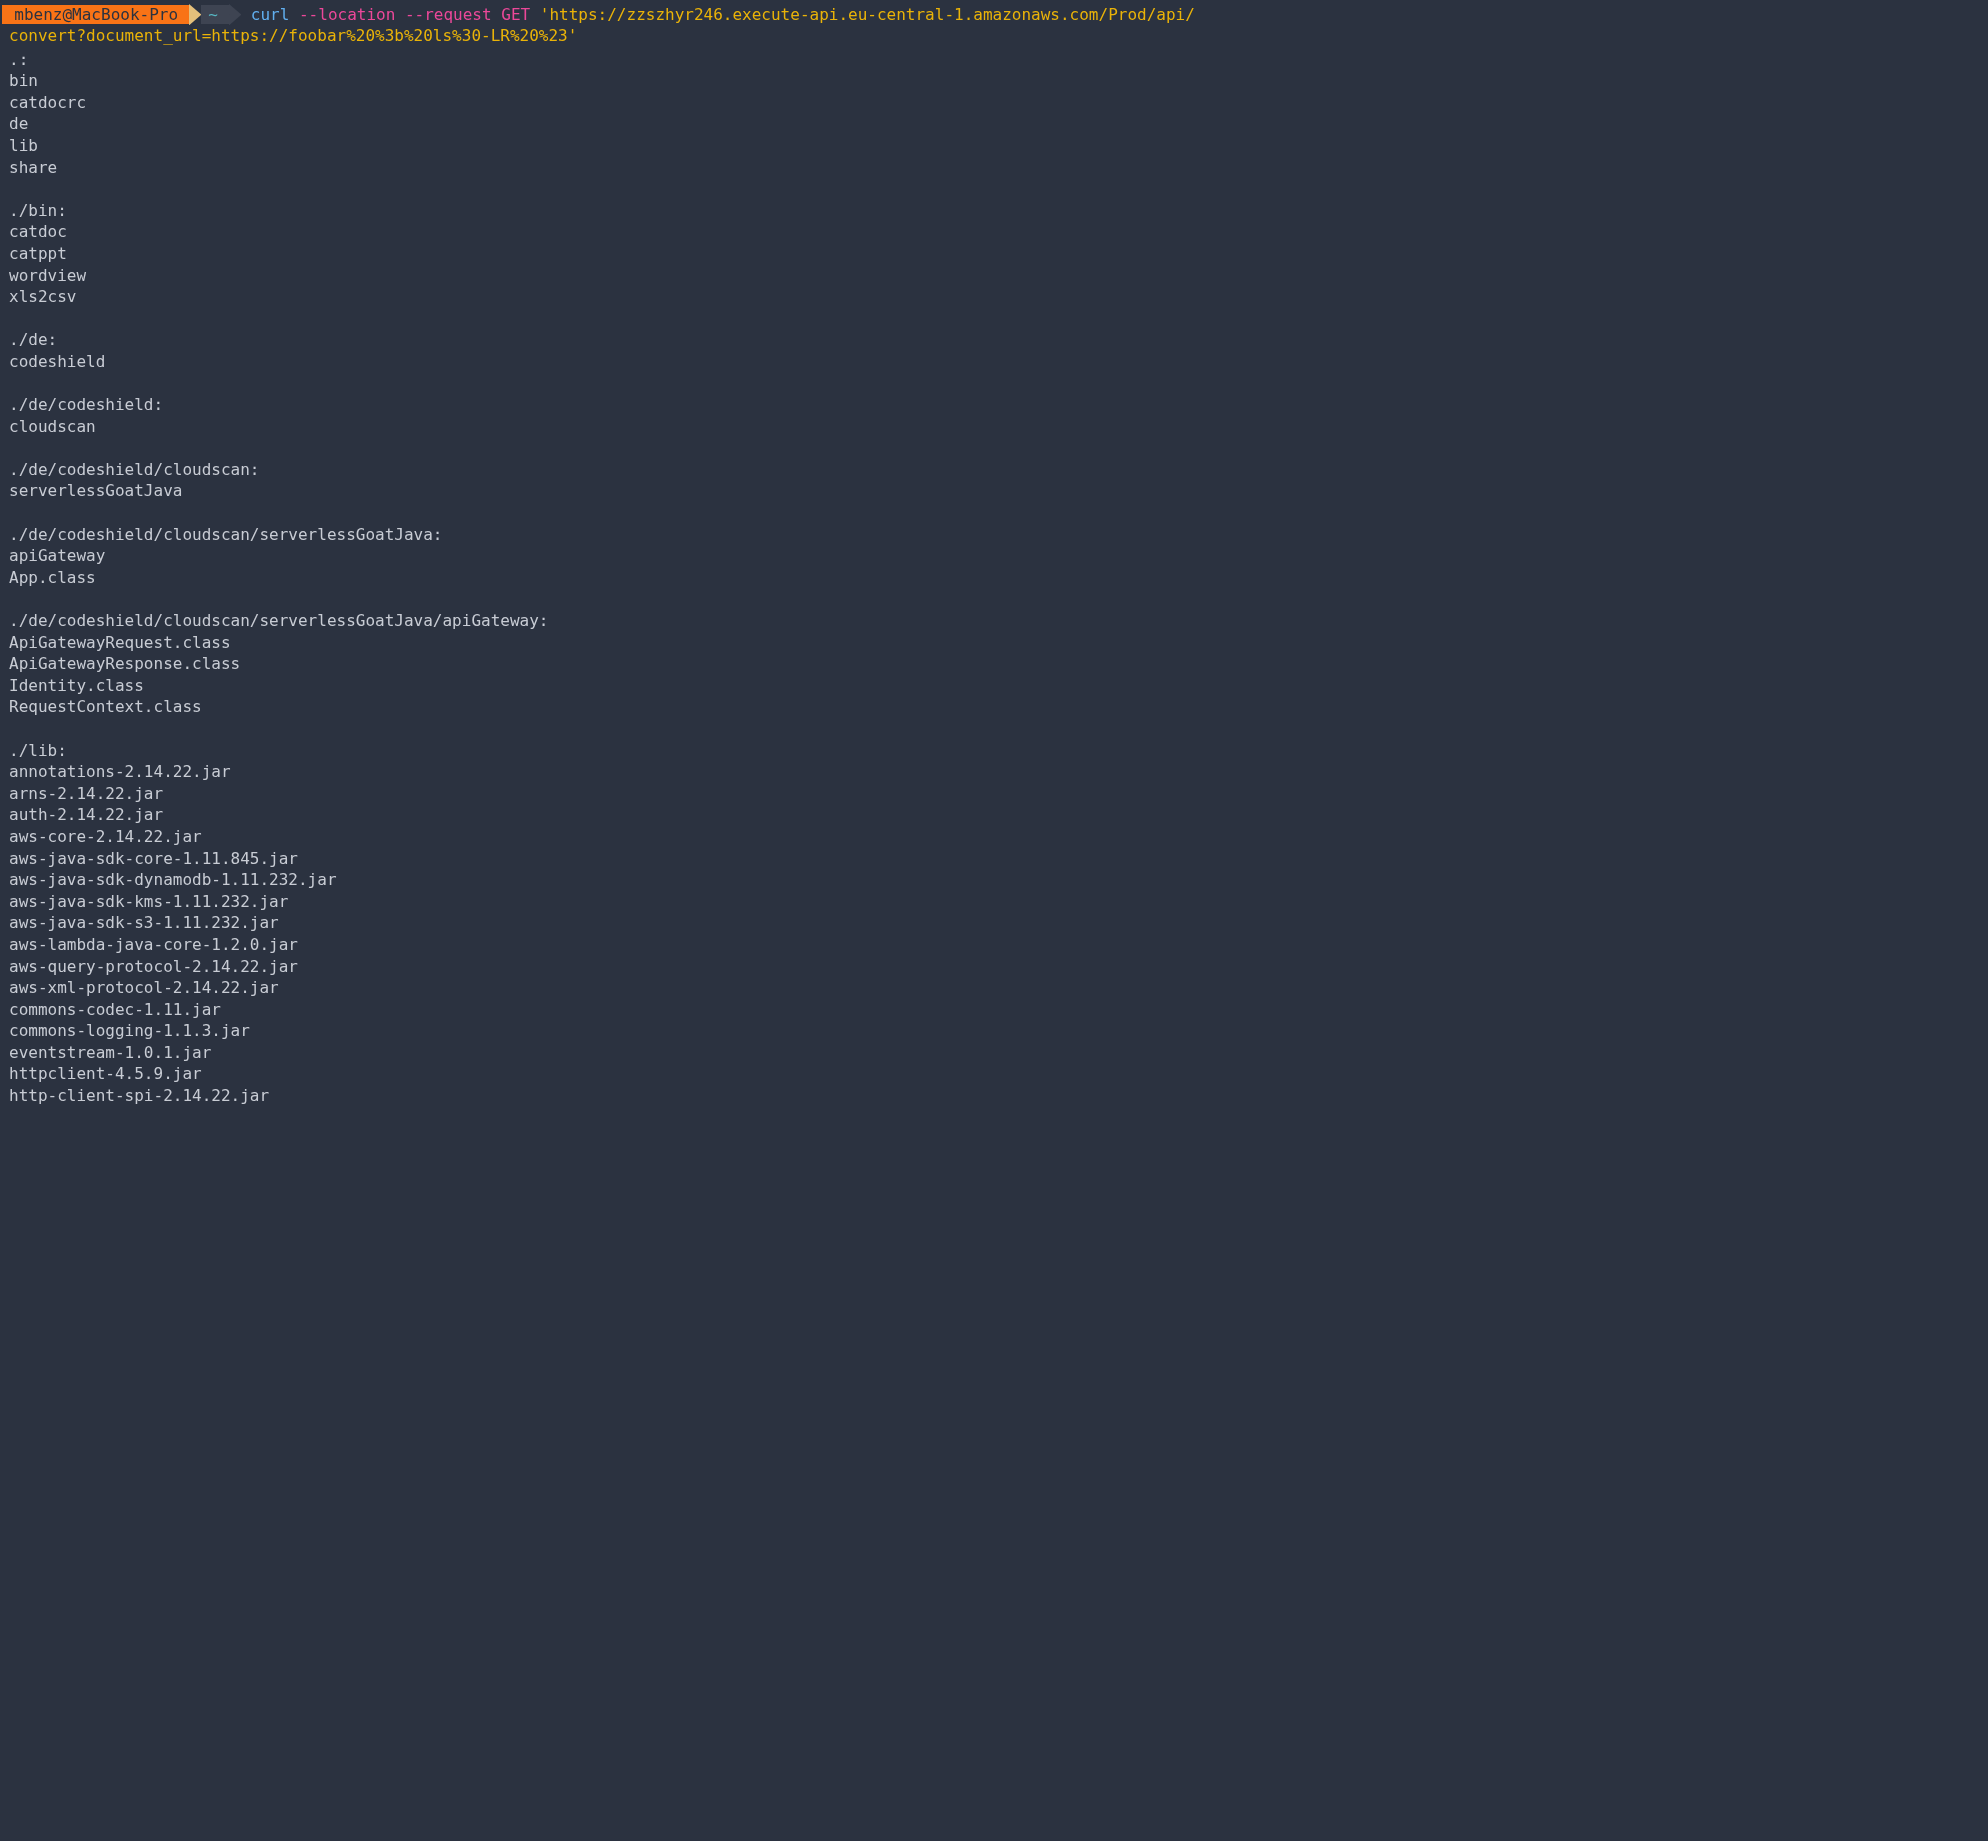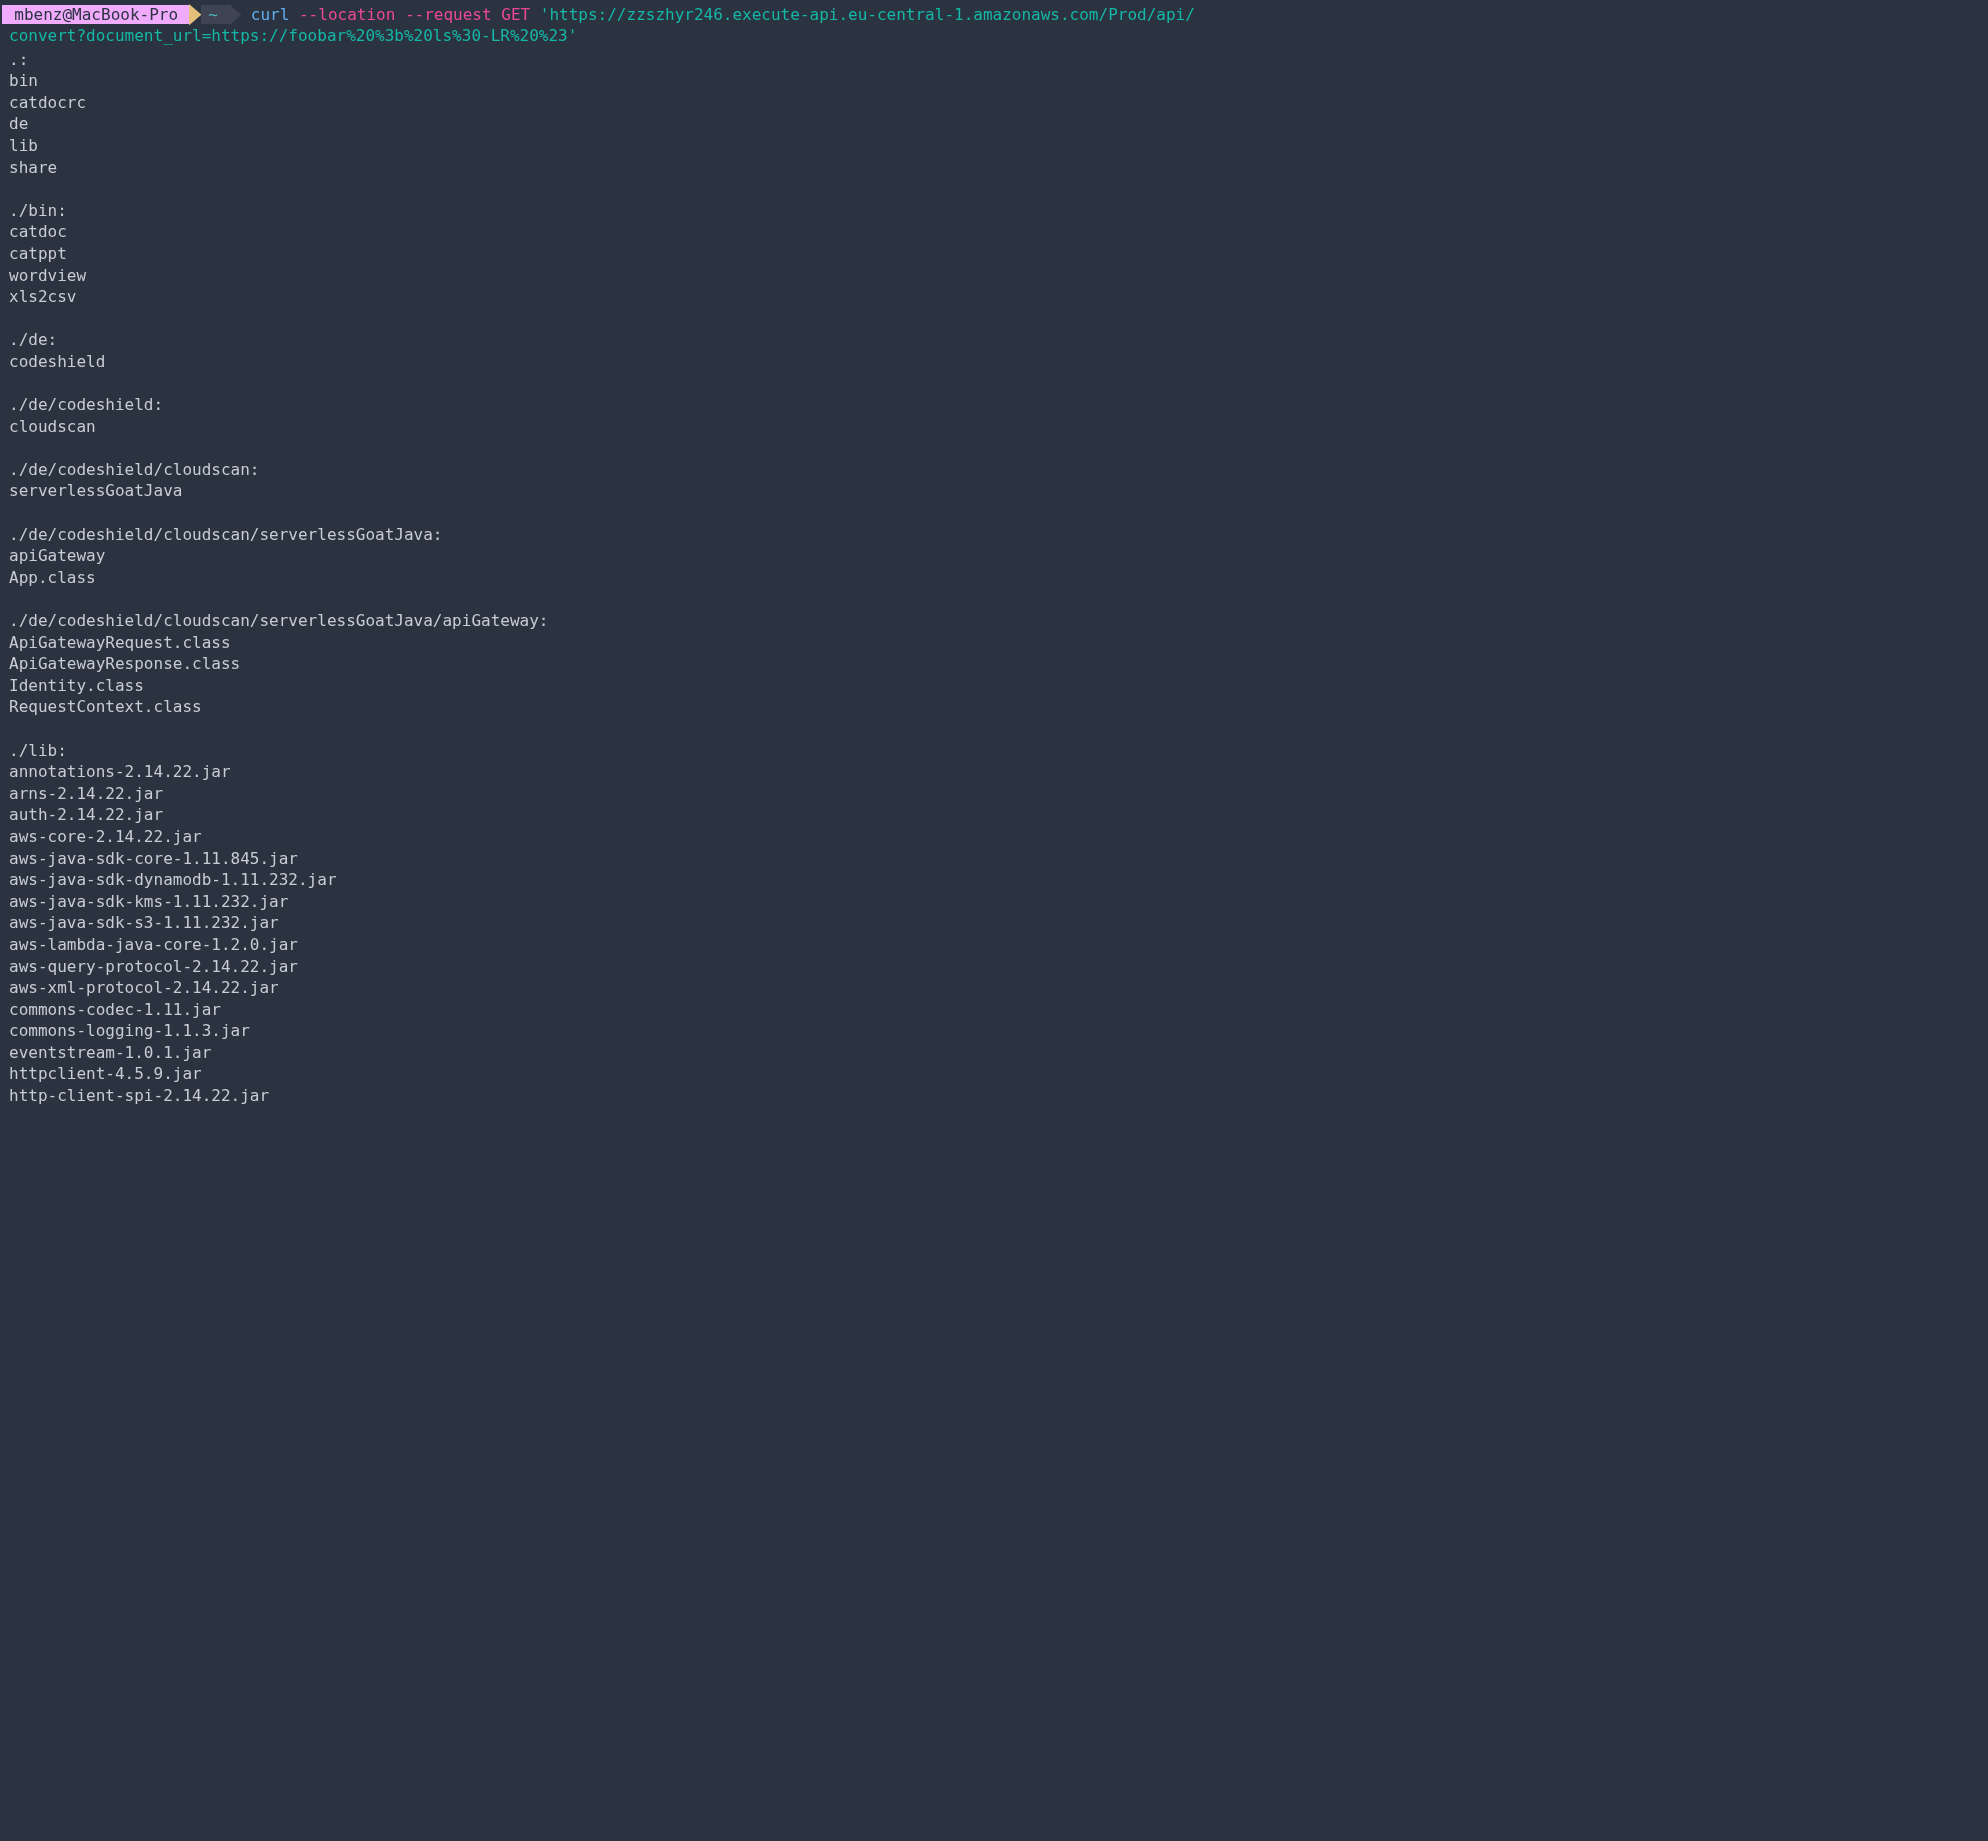--- a/index.html
+++ b/index.html
@@ -14,42 +14,42 @@
       font-size: 16px;
       line-height: 1.35;
       padding: 0;
       width: 1989px;
       min-height: 1841px;
     }
     .terminal {
       padding: 3.6px 0 0 0;
     }
     .prompt-user {
-      background-color: #f0abfc;
+      background-color: #f97316;
       color: #2b3240;
       padding: 0 10.7px 0 12.5px;
       font-weight: 500;
     }
     .prompt-path {
       background-color: #3e4452;
       color: #56b6c2;
       padding: 0 10.7px 0 7.1px;
     }
     .cmd {
       white-space: pre-wrap;
       word-break: break-all;
     }
     .cmd-curl {
       color: #61afef;
     }
     .cmd-args {
       color: #ec4899;
     }
     .cmd-url {
-      color: #14b8a6;
+      color: #eab308;
     }
     .output {
       white-space: pre;
       color: #c8ccd4;
       padding-left: 9px;
       padding-top: 1.8px;
     }
     .prompt-block {
       padding-left: 1.8px;
     }

